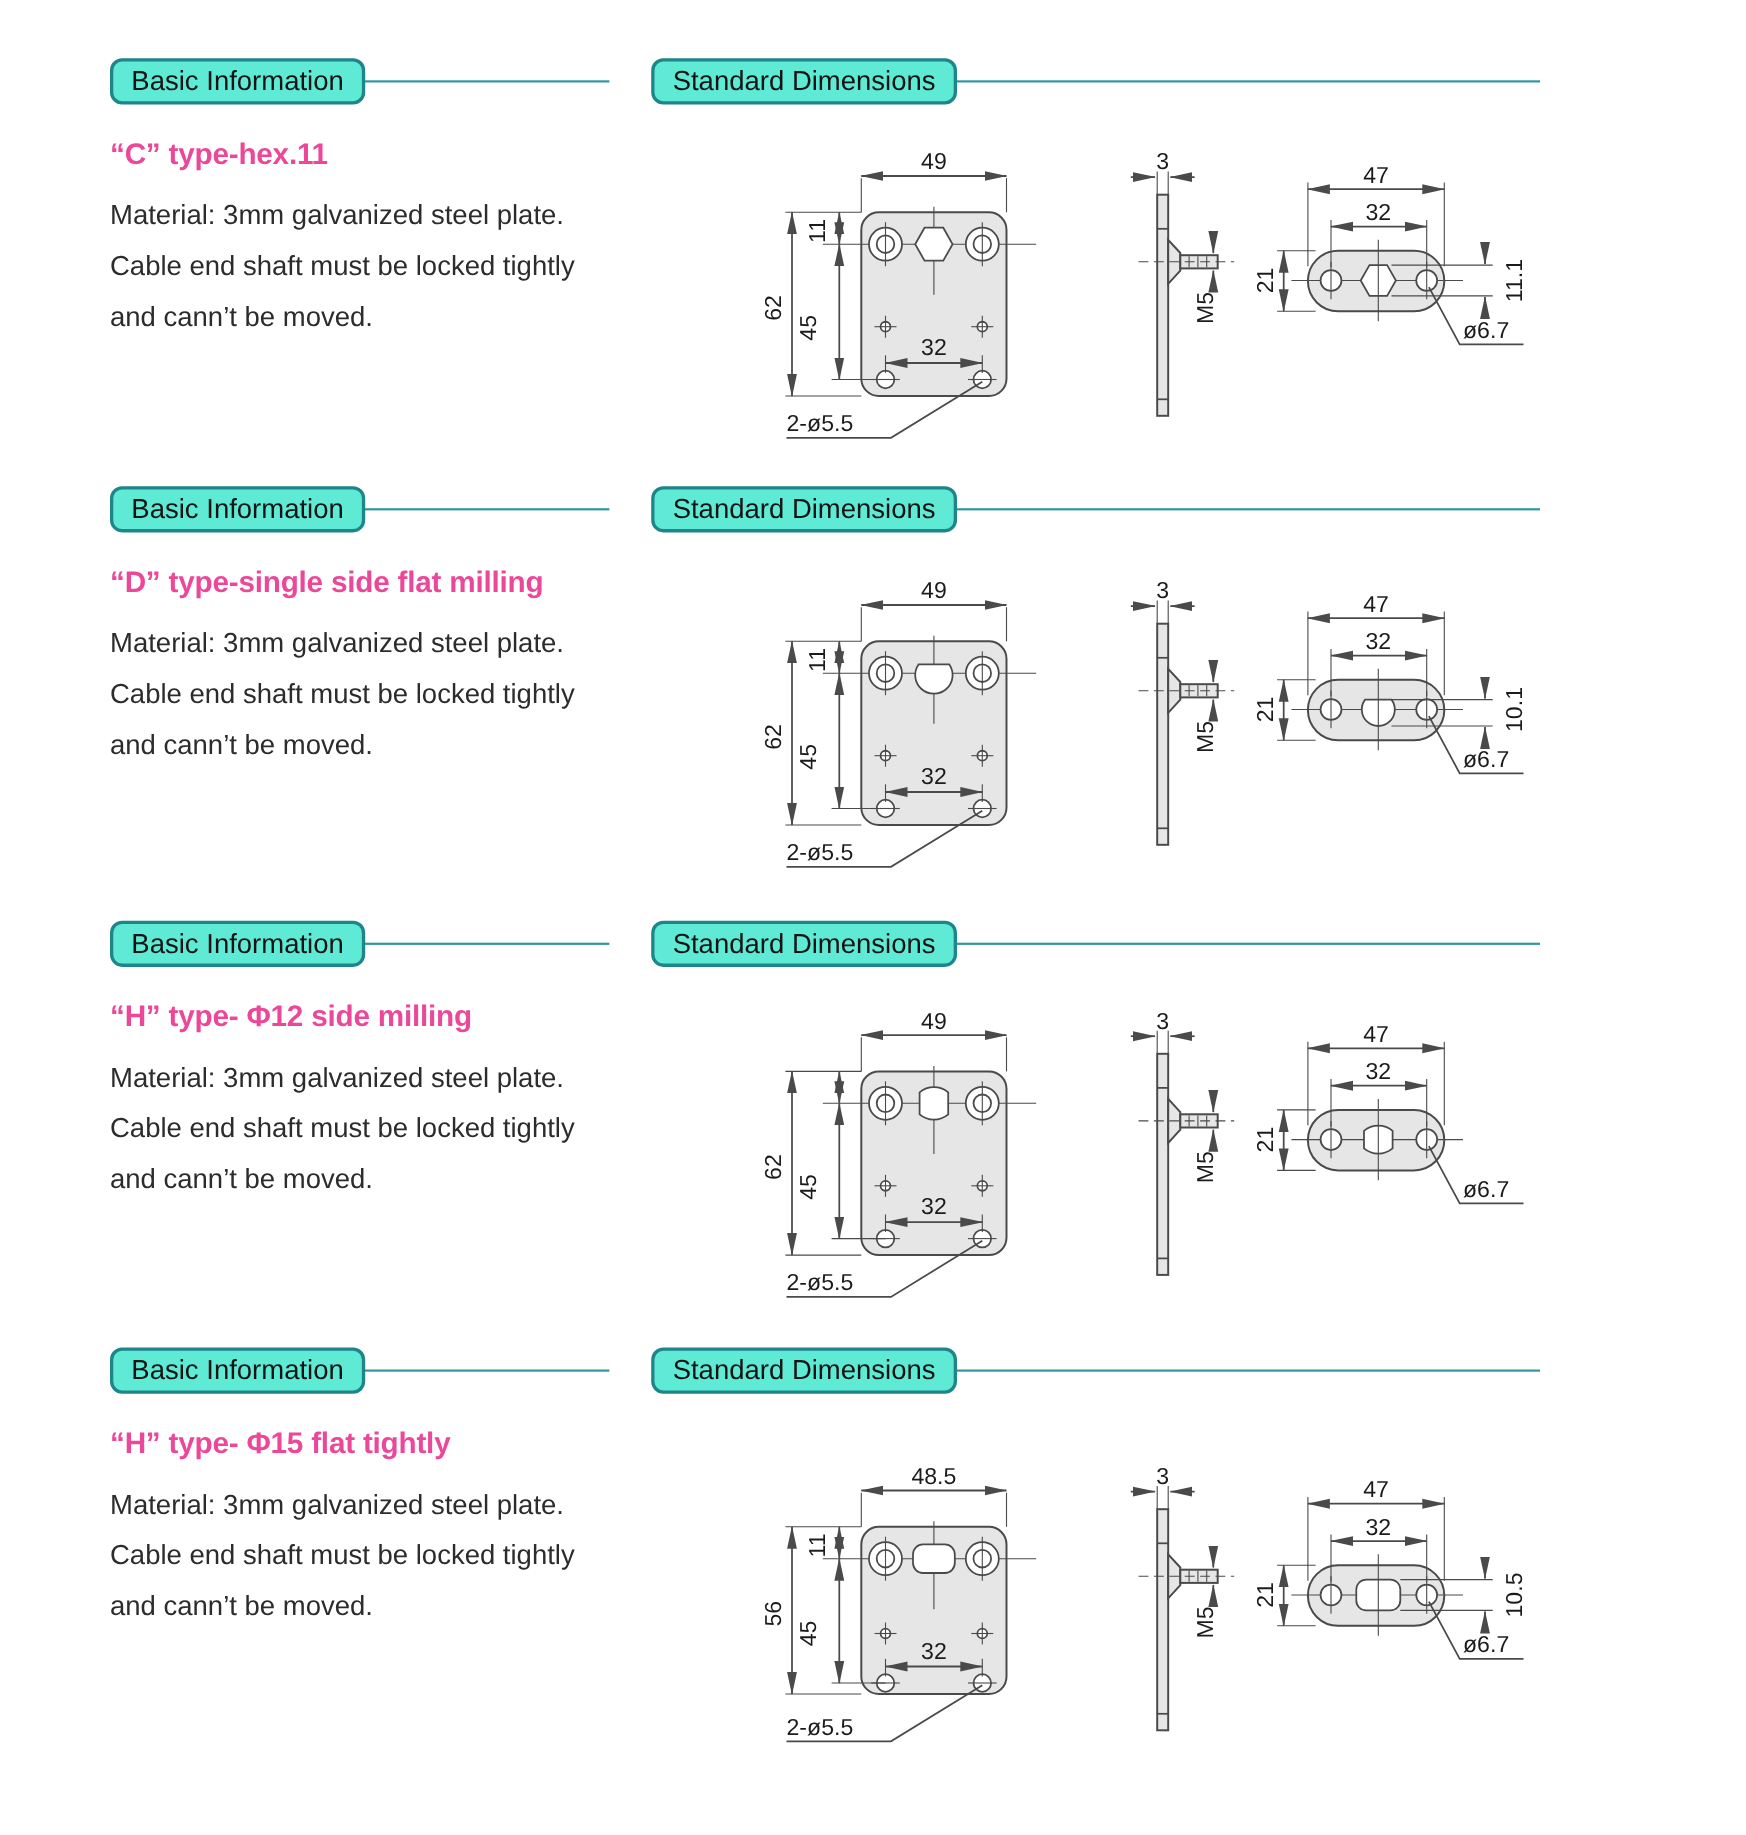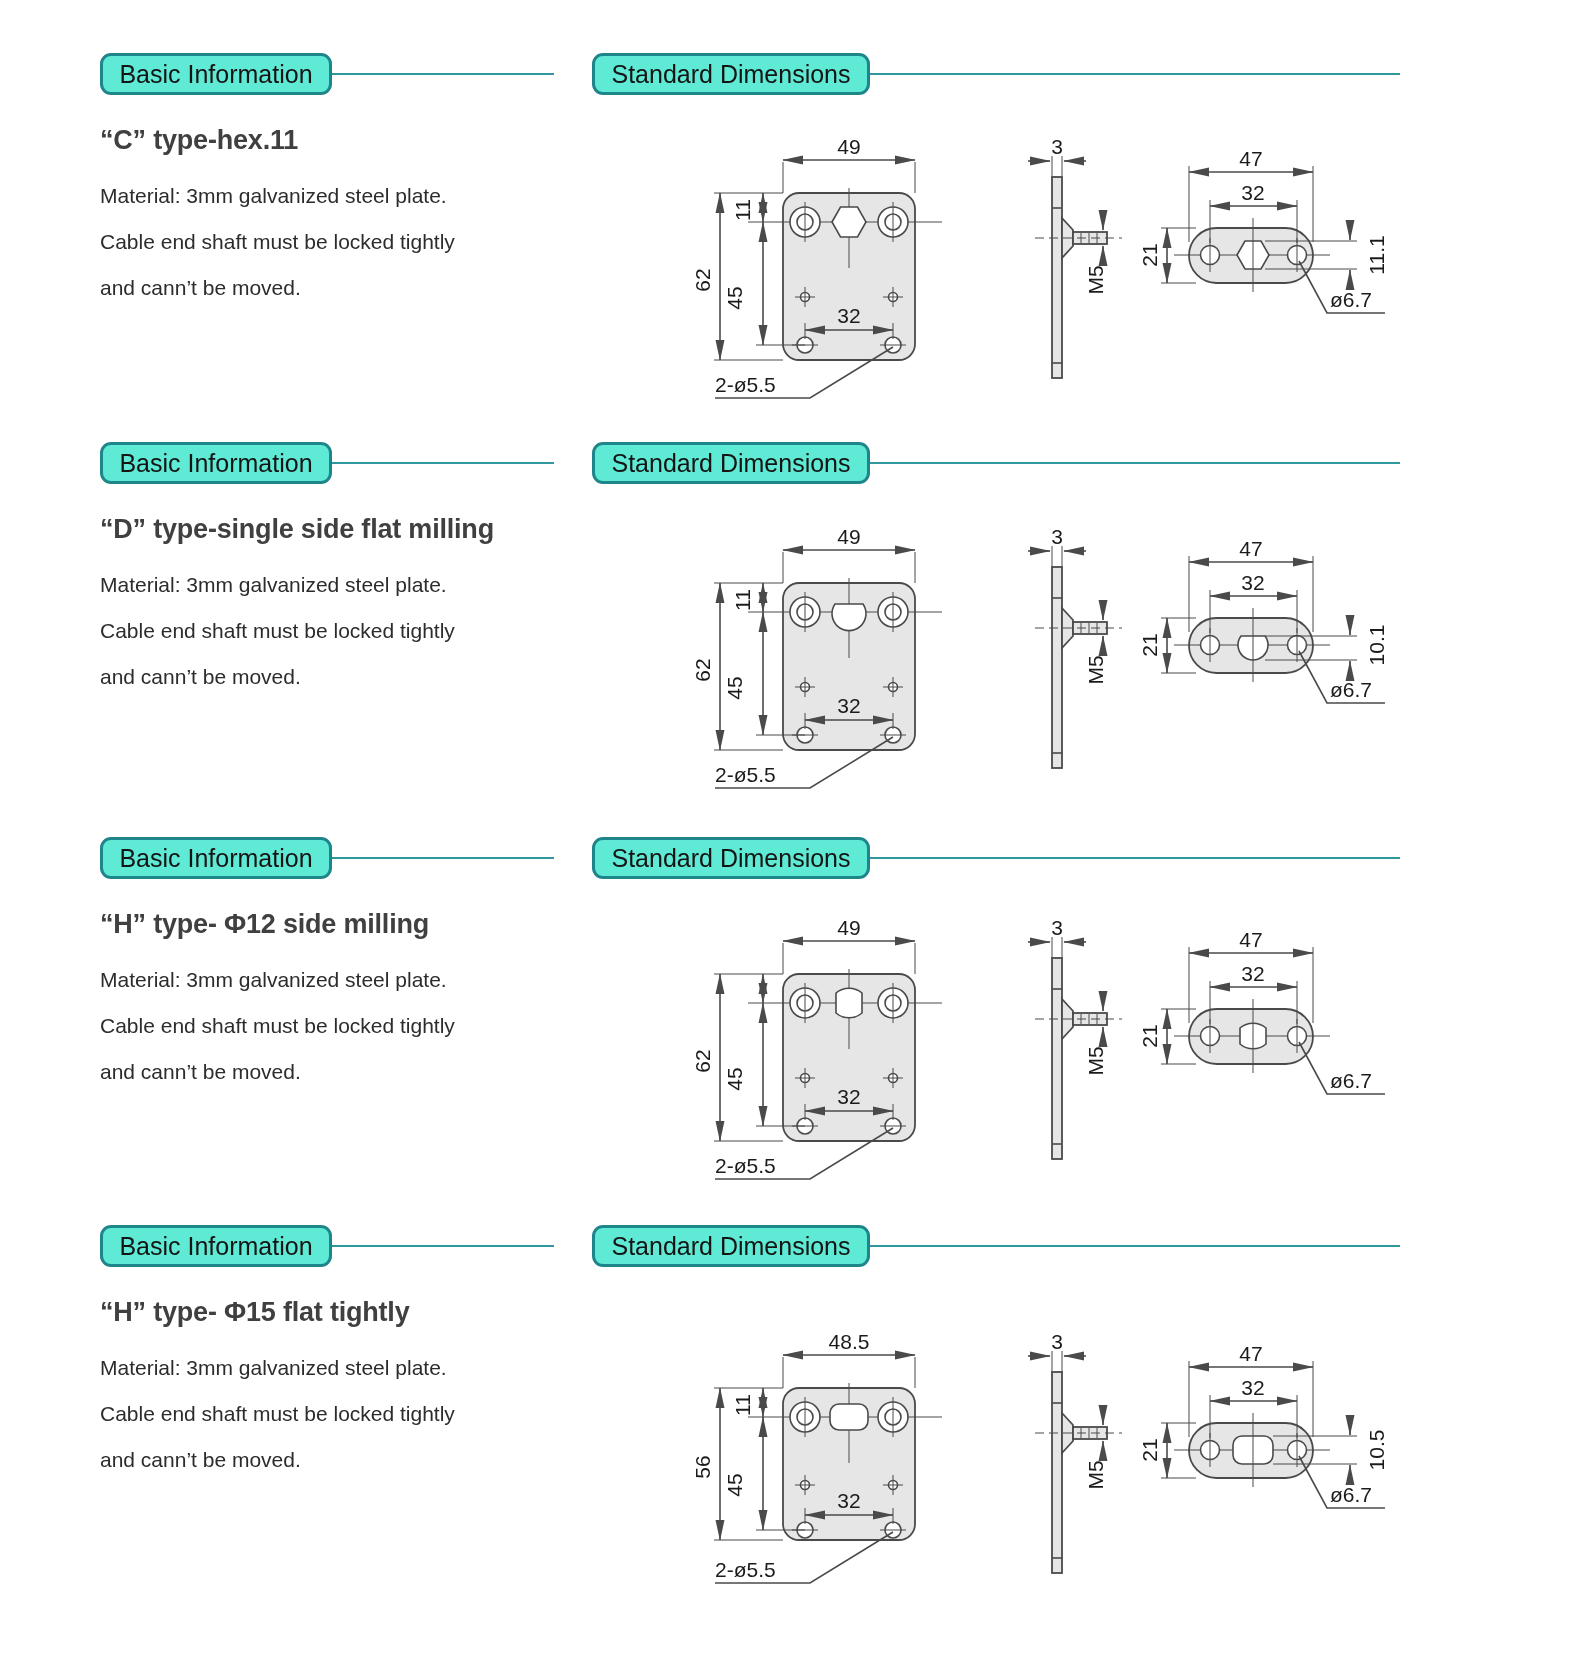--- a/index.html
+++ b/index.html
@@ -18,23 +18,23 @@
   .pill{
     position:absolute;top:0;height:36px;border:3.5px solid var(--accent-teal);
     border-radius:11px;background:#5eead4;display:flex;align-items:center;justify-content:center;
     font-size:25px;color:#141414;z-index:2;
   }
   .pill.basic{left:100px;width:226px;}
   .pill.std{left:551px;width:272px;margin-left:41px;}
   .hline{position:absolute;height:2px;background:var(--rule-teal);top:20px;z-index:1;}
   .l1{left:330px;width:224px;}
   .l2{left:826px;width:574px;}
-  .title{position:absolute;left:100px;top:72px;font-size:27px;font-weight:bold;color:#404040;letter-spacing:-0.2px;}
+  .title{position:absolute;left:100px;top:72px;font-size:27px;font-weight:bold;color:#ec4899;letter-spacing:-0.2px;}
   .desc{position:absolute;left:100px;top:120px;}
-  .desc p{margin:0;font-size:21px;line-height:46px;color:#2c2c2c;}
+  .desc p{margin:0;font-size:25px;line-height:46px;color:#2c2c2c;}
   svg.dv{position:absolute;left:690px;}
   .dv .ln{stroke:var(--line-color);stroke-width:1.6;fill:none;}
   .dv .thin{stroke:var(--line-color);stroke-width:1;fill:none;}
   .dv .dash{stroke-dasharray:9 5;}
   .dv .shape{fill:var(--plate-fill);stroke:var(--line-color);stroke-width:1.8;}
   .dv .hole{fill:#ffffff;stroke:var(--line-color);stroke-width:1.6;}
   .dv text{fill:var(--text-color);font-size:21px;font-family:"Liberation Sans",sans-serif;}
   .dv marker path{fill:var(--line-color);stroke:none;}
 </style>
 </head>

